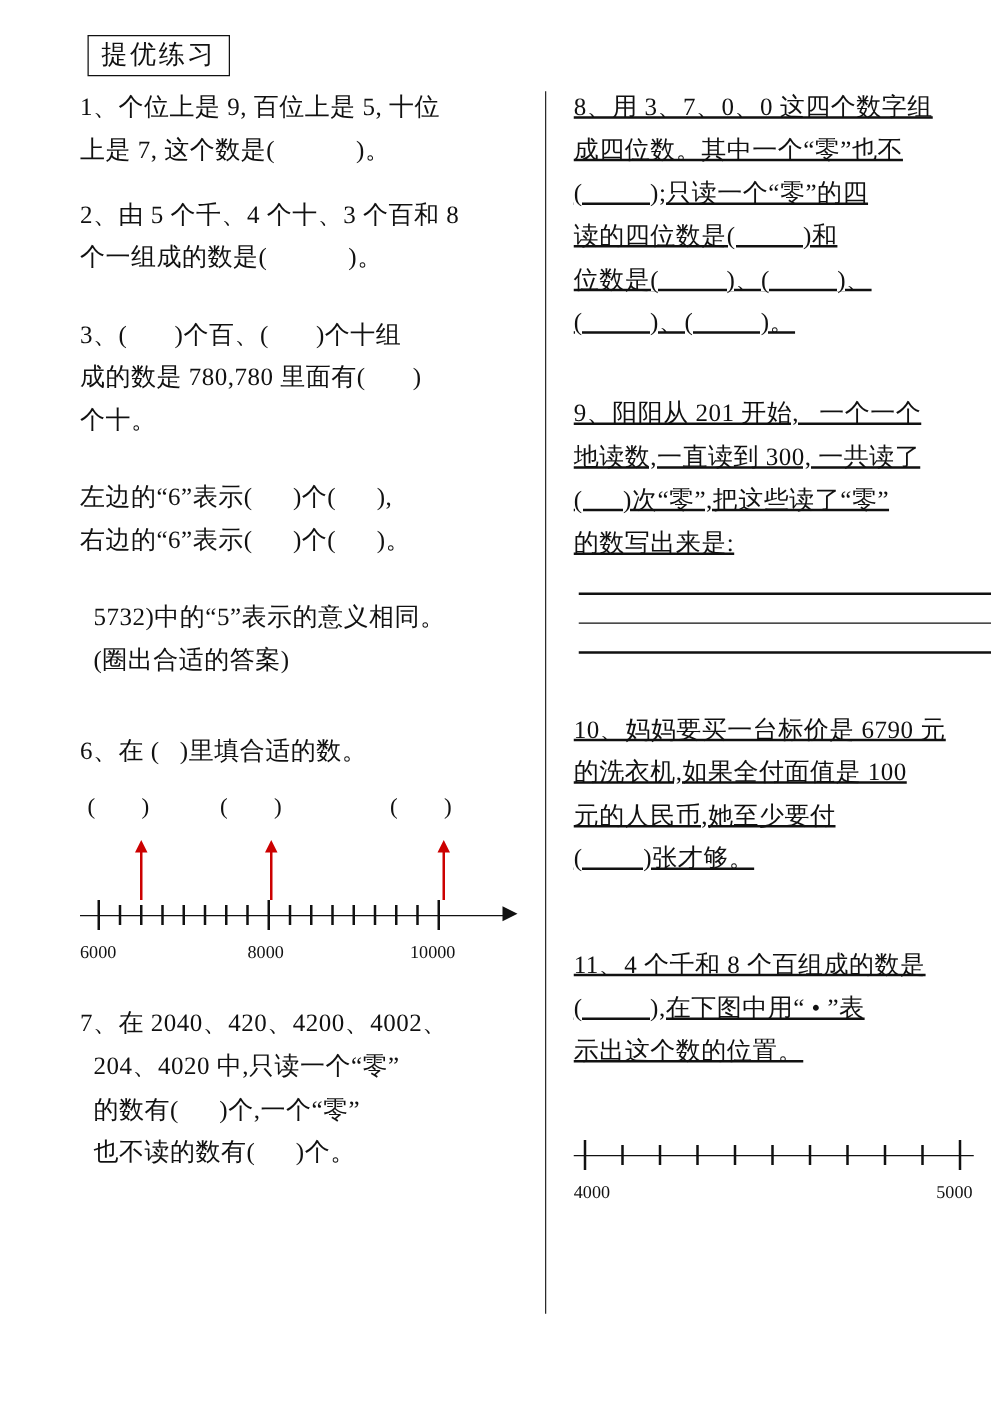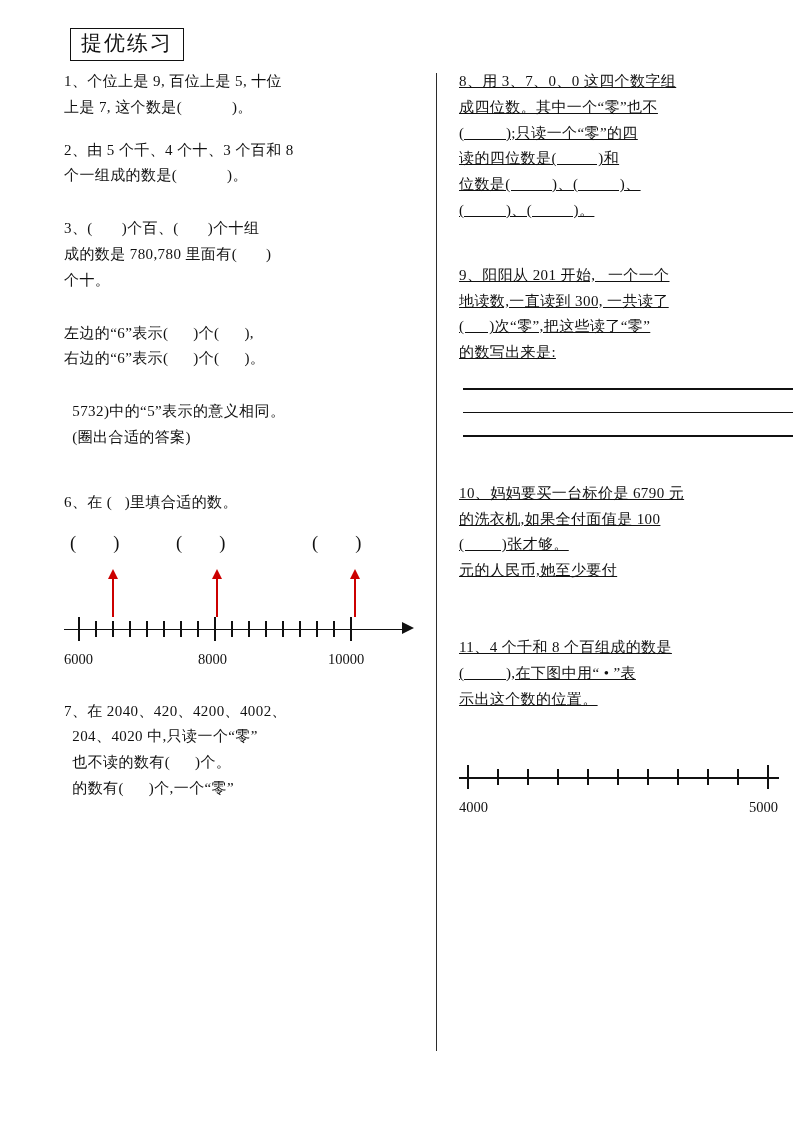--- a/index.html
+++ b/index.html
@@ -52,21 +52,21 @@
     background: #2b2b2b;
     margin-top: 4px;
     margin-bottom: 18px;
   }
   .col-right {
     width: 352px;
     padding-left: 22px;
     text-decoration: underline;
   }
   .q {
-    font-size: 15px;
+    font-size: 20px;
     line-height: 1.72;
     letter-spacing: 0.4px;
     margin-bottom: 17px;
     text-align: justify;
   }
   .q .ln {
     display: block;
     white-space: pre-wrap;
   }
   
@@ -248,22 +248,22 @@
           <span style="left: 134px;">8000</span>
           <span style="left: 264px;">10000</span>
         </div>
       </div>
 
       <div class="spacer-md"></div>
 
       <div class="q">
         <span class="ln">7、在 2040、420、4200、4002、</span>
         <span class="ln">  204、4020 中,只读一个“零”</span>
+        <span class="ln">  的数有(      )个,一个“零”</span>
         <span class="ln">  也不读的数有(      )个。</span>
-        <span class="ln">  的数有(      )个,一个“零”</span>
       </div>
 
     </div>
 
     <div class="col-divider"></div>
 
     <div class="col col-right">
 
       <div class="q">
         <span class="ln">8、用 3、7、0、0 这四个数字组</span>
@@ -287,22 +287,22 @@
         <div class="wl"></div>
         <div class="wl"></div>
         <div class="wl"></div>
       </div>
 
       <div class="spacer-md"></div>
 
       <div class="q">
         <span class="ln">10、妈妈要买一台标价是 6790 元</span>
         <span class="ln">的洗衣机,如果全付面值是 100</span>
+        <span class="ln">元的人民币,她至少要付</span>
         <span class="ln">(         )张才够。</span>
-        <span class="ln">元的人民币,她至少要付</span>
       </div>
 
       <div class="spacer-lg"></div>
 
       <div class="q">
         <span class="ln">11、4 个千和 8 个百组成的数是</span>
         <span class="ln">(          ),在下图中用“ • ”表</span>
         <span class="ln">示出这个数的位置。</span>
       </div>
 

